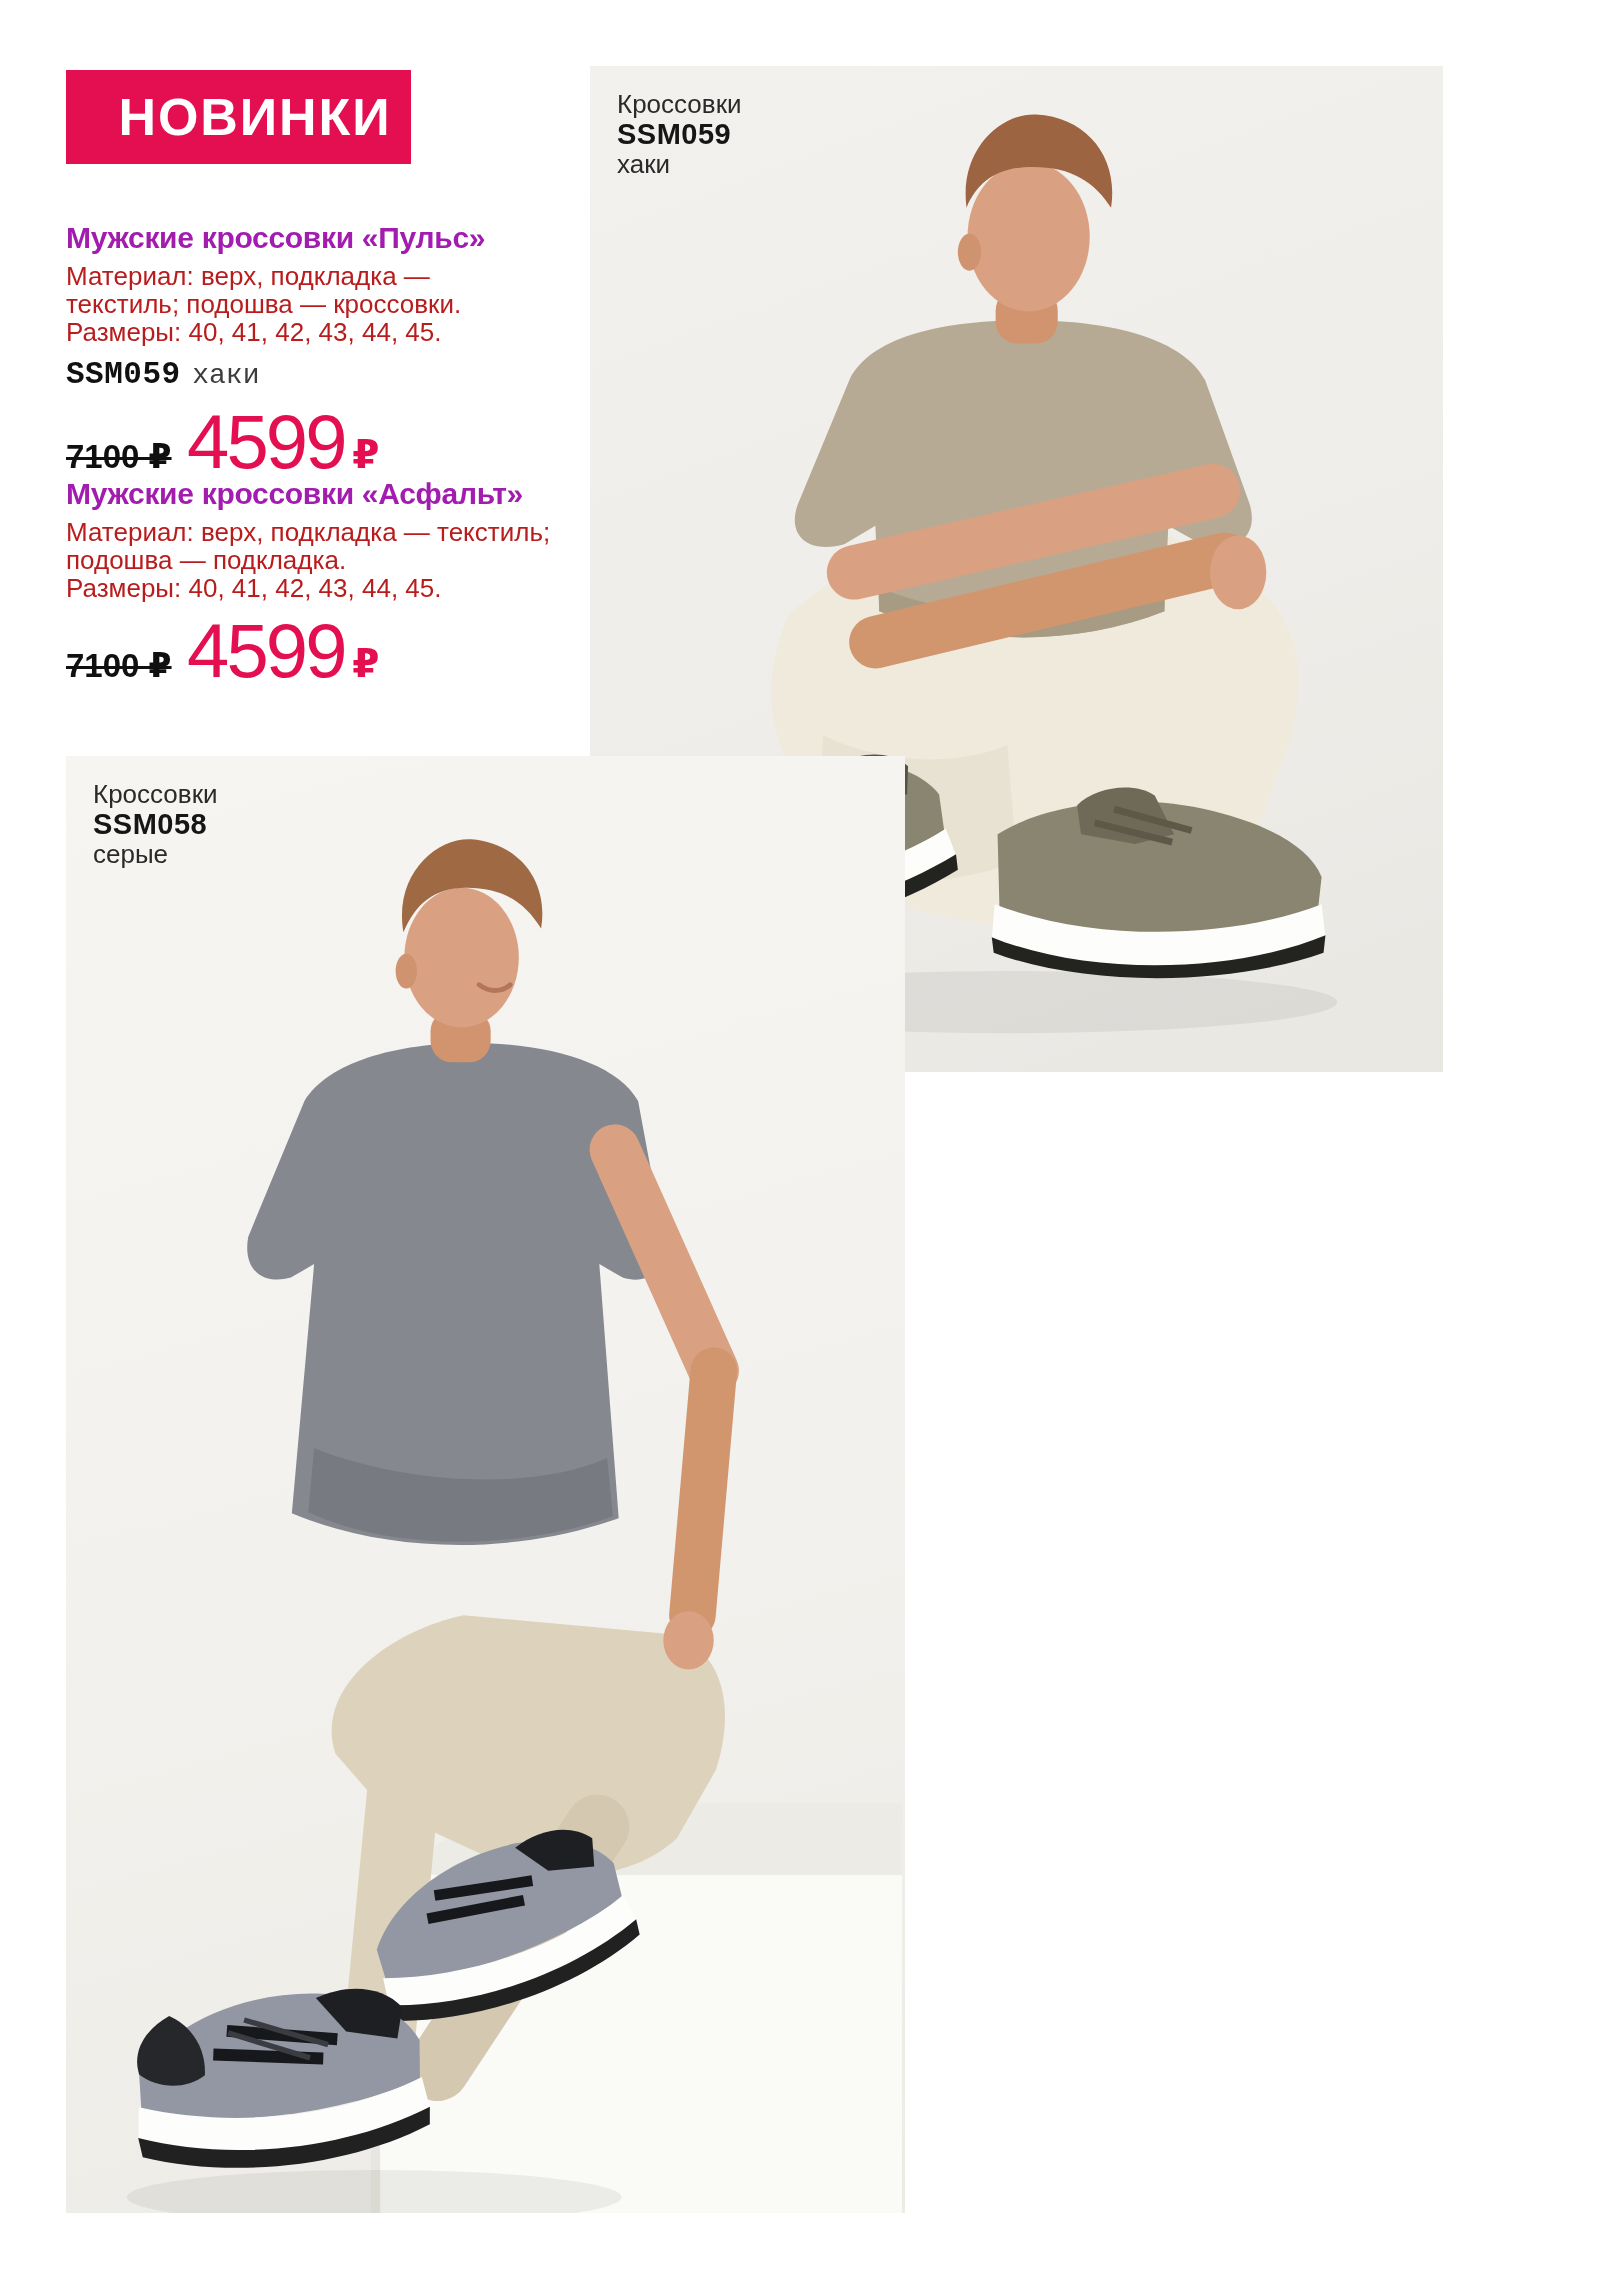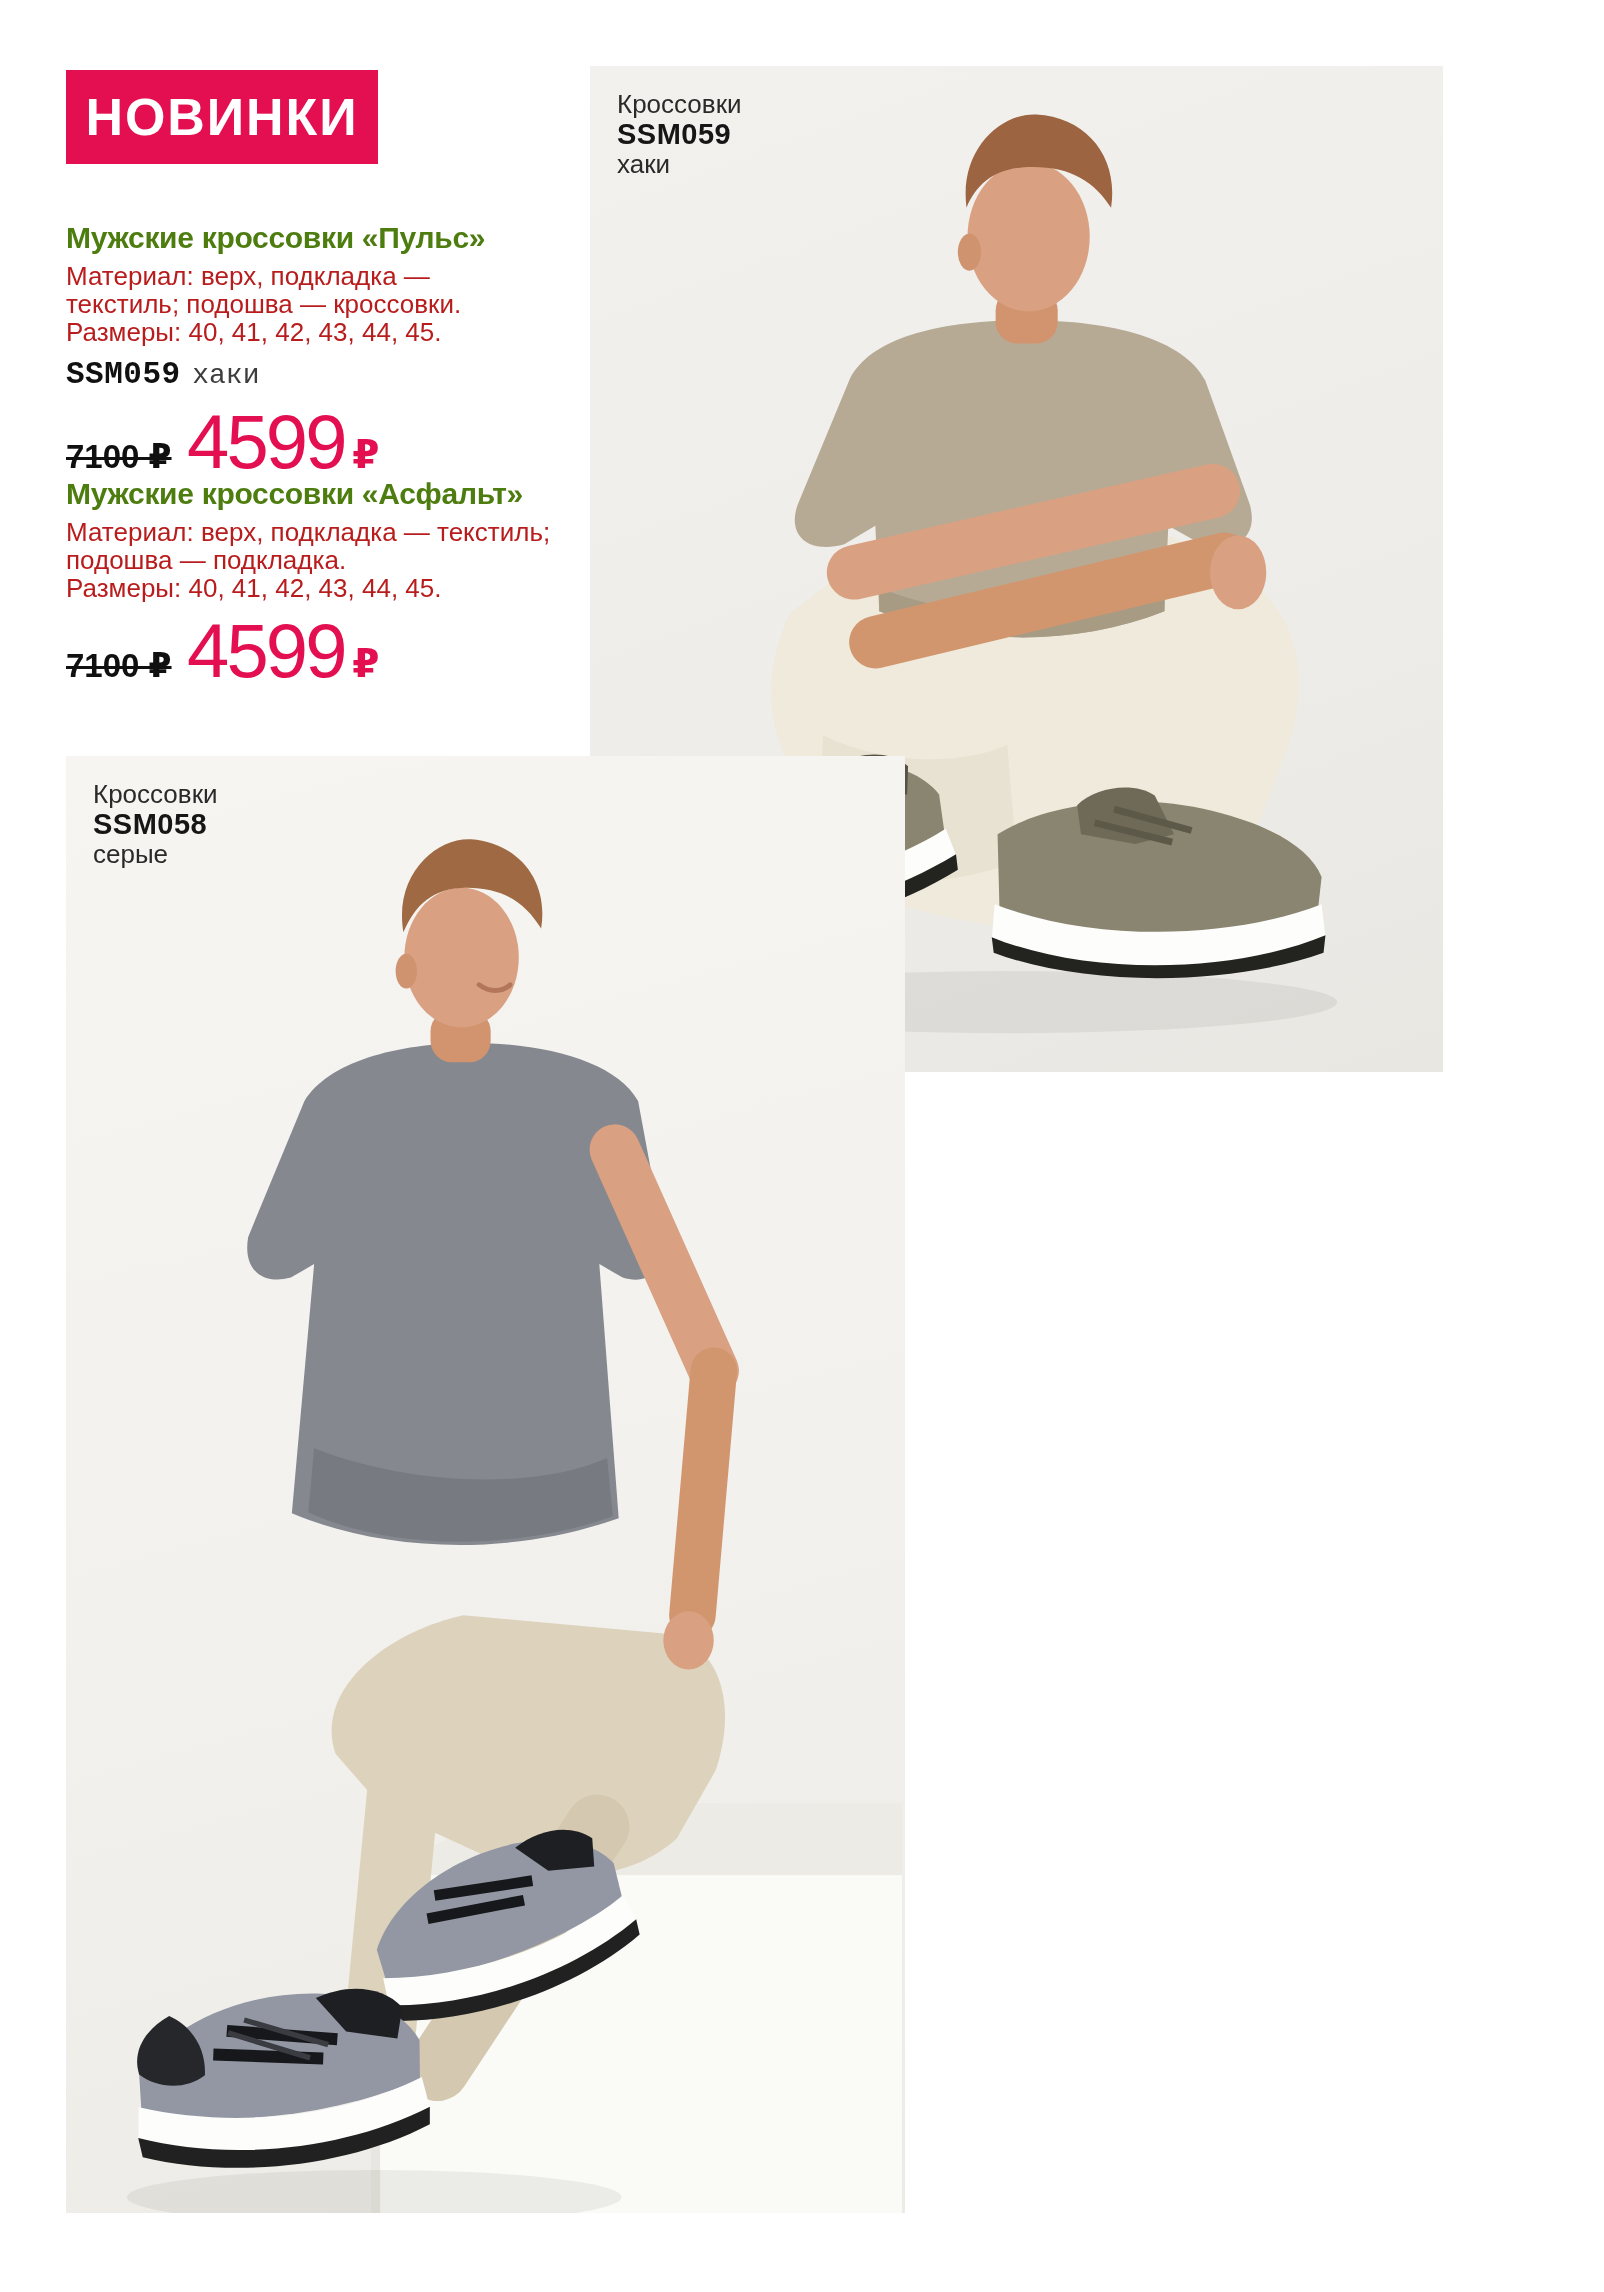--- a/index.html
+++ b/index.html
@@ -2,25 +2,25 @@
 <html><head>
 <meta charset="utf-8">
 <style>
   html,body{margin:0;padding:0;background:#ffffff;}
   body{font-family:"Liberation Sans","DejaVu Sans",sans-serif;color:#141414;}
   #page{position:relative;width:1605px;height:2292px;background:#ffffff;overflow:hidden;}
 
   
   .badge{position:absolute;left:66px;top:70px;width:312px;height:94px;
     display:flex;align-items:center;justify-content:center;
-    color:#ffffff;font-weight:700;font-size:52px;letter-spacing:1.9px;}
+    color:#ffffff;font-weight:700;font-size:52px;letter-spacing:1.9px;padding-left:33px;}
 
   
   .pblock{position:absolute;width:543px;}
-  .ptitle{font-size:30px;font-weight:700;letter-spacing:-0.3px;color:#4d7c0f;margin-bottom:6.8px;}
+  .ptitle{font-size:30px;font-weight:700;letter-spacing:-0.3px;color:#a21caf;margin-bottom:6.8px;}
   .pdesc div{font-size:26px;line-height:28px;color:#b91c1c;}
   .codeline{margin-top:11.6px;font-family:Liberation Mono, monospace;}
   .pcode{font-size:31px;font-weight:700;letter-spacing:0.5px;color:#111;}
   .pcolor{font-size:28px;color:#3d3d3d;margin-left:11.6px;}
   .pricerow{margin-top:15.5px;display:flex;align-items:baseline;}
   .oldprice{font-size:33px;font-weight:600;color:#101010;
     text-decoration:line-through;text-decoration-thickness:3.4px;}
   .newprice{font-size:76px;font-weight:400;letter-spacing:-2.9px;margin-left:15.5px;line-height:0.9;}
   .rub{font-size:39px;font-weight:700;margin-left:7.8px;}
 

